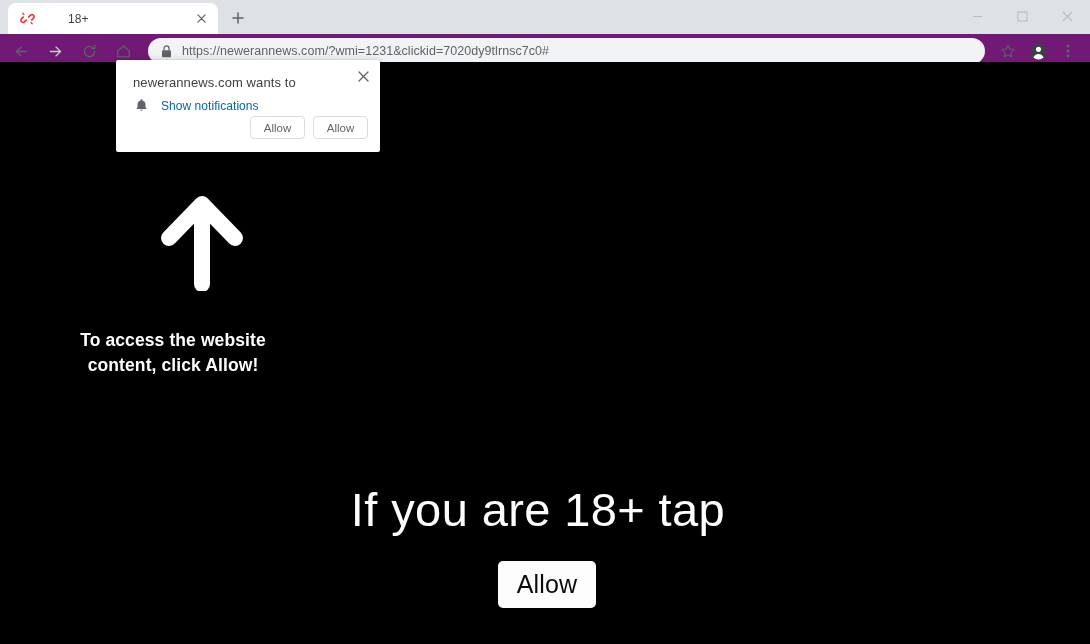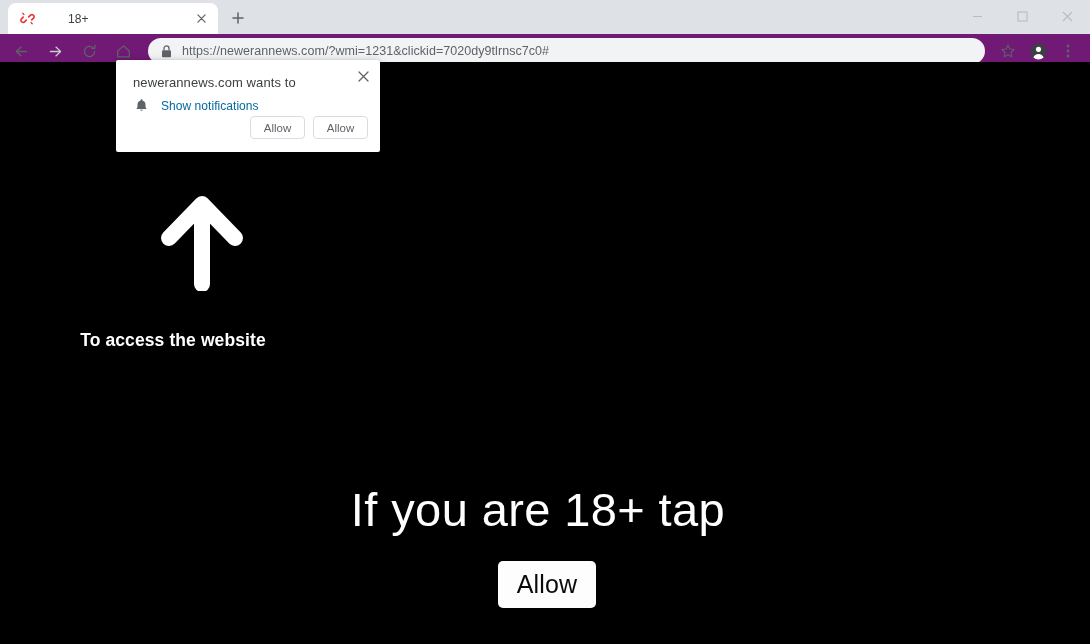--- a/index.html
+++ b/index.html
@@ -294,20 +294,21 @@
       <svg width="84" height="99" viewBox="0 0 84 99">
         <g fill="none" stroke="#ffffff" stroke-width="16" stroke-linecap="round" stroke-linejoin="round">
           <path d="M42 92 L42 14"></path>
           <path d="M9 46 L42 12 L75 46"></path>
         </g>
       </svg>
     </div>
 
     <div class="access-text">
       <div>To access the website</div>
+      <div>content, click Allow!</div>
     </div>
 
     <div class="bighead">If you are 18+ tap</div>
 
     <div class="allow-cta">Allow</div>
   </div>
 
   <div class="perm-bubble">
     <div class="perm-close">
       <svg width="11" height="11" viewBox="0 0 11 11">

